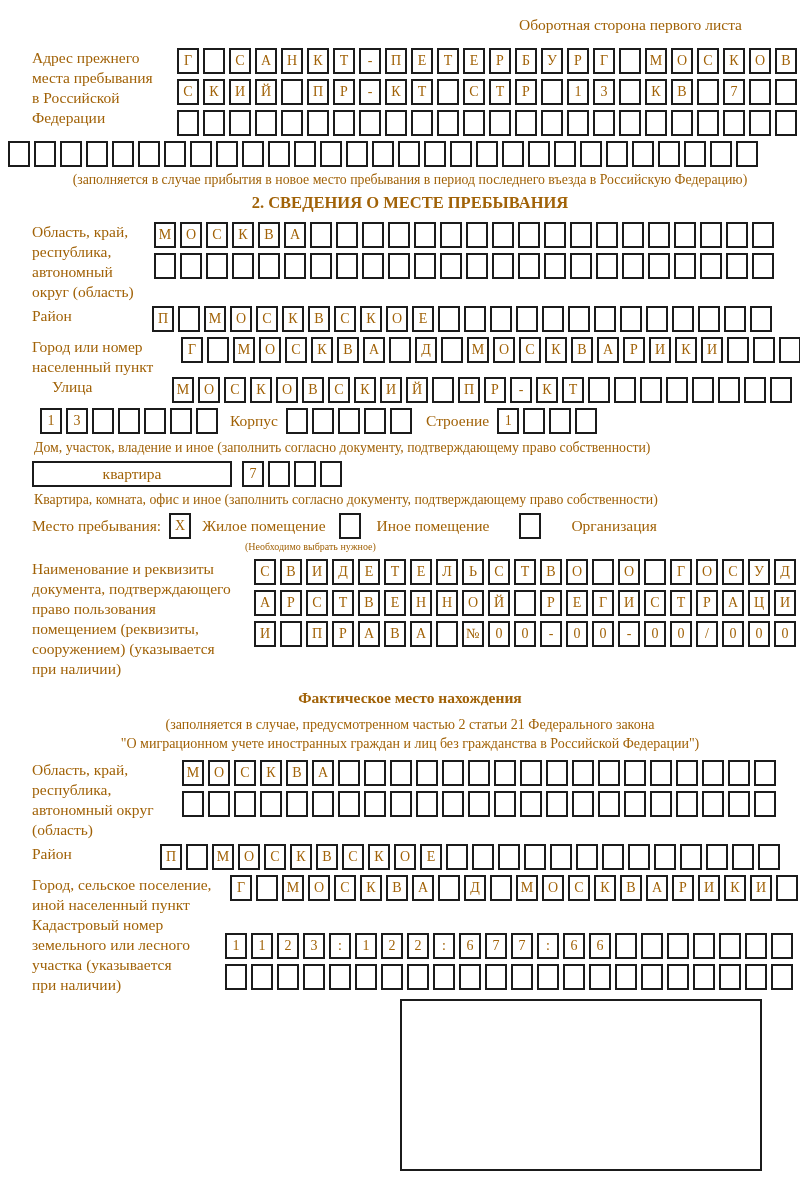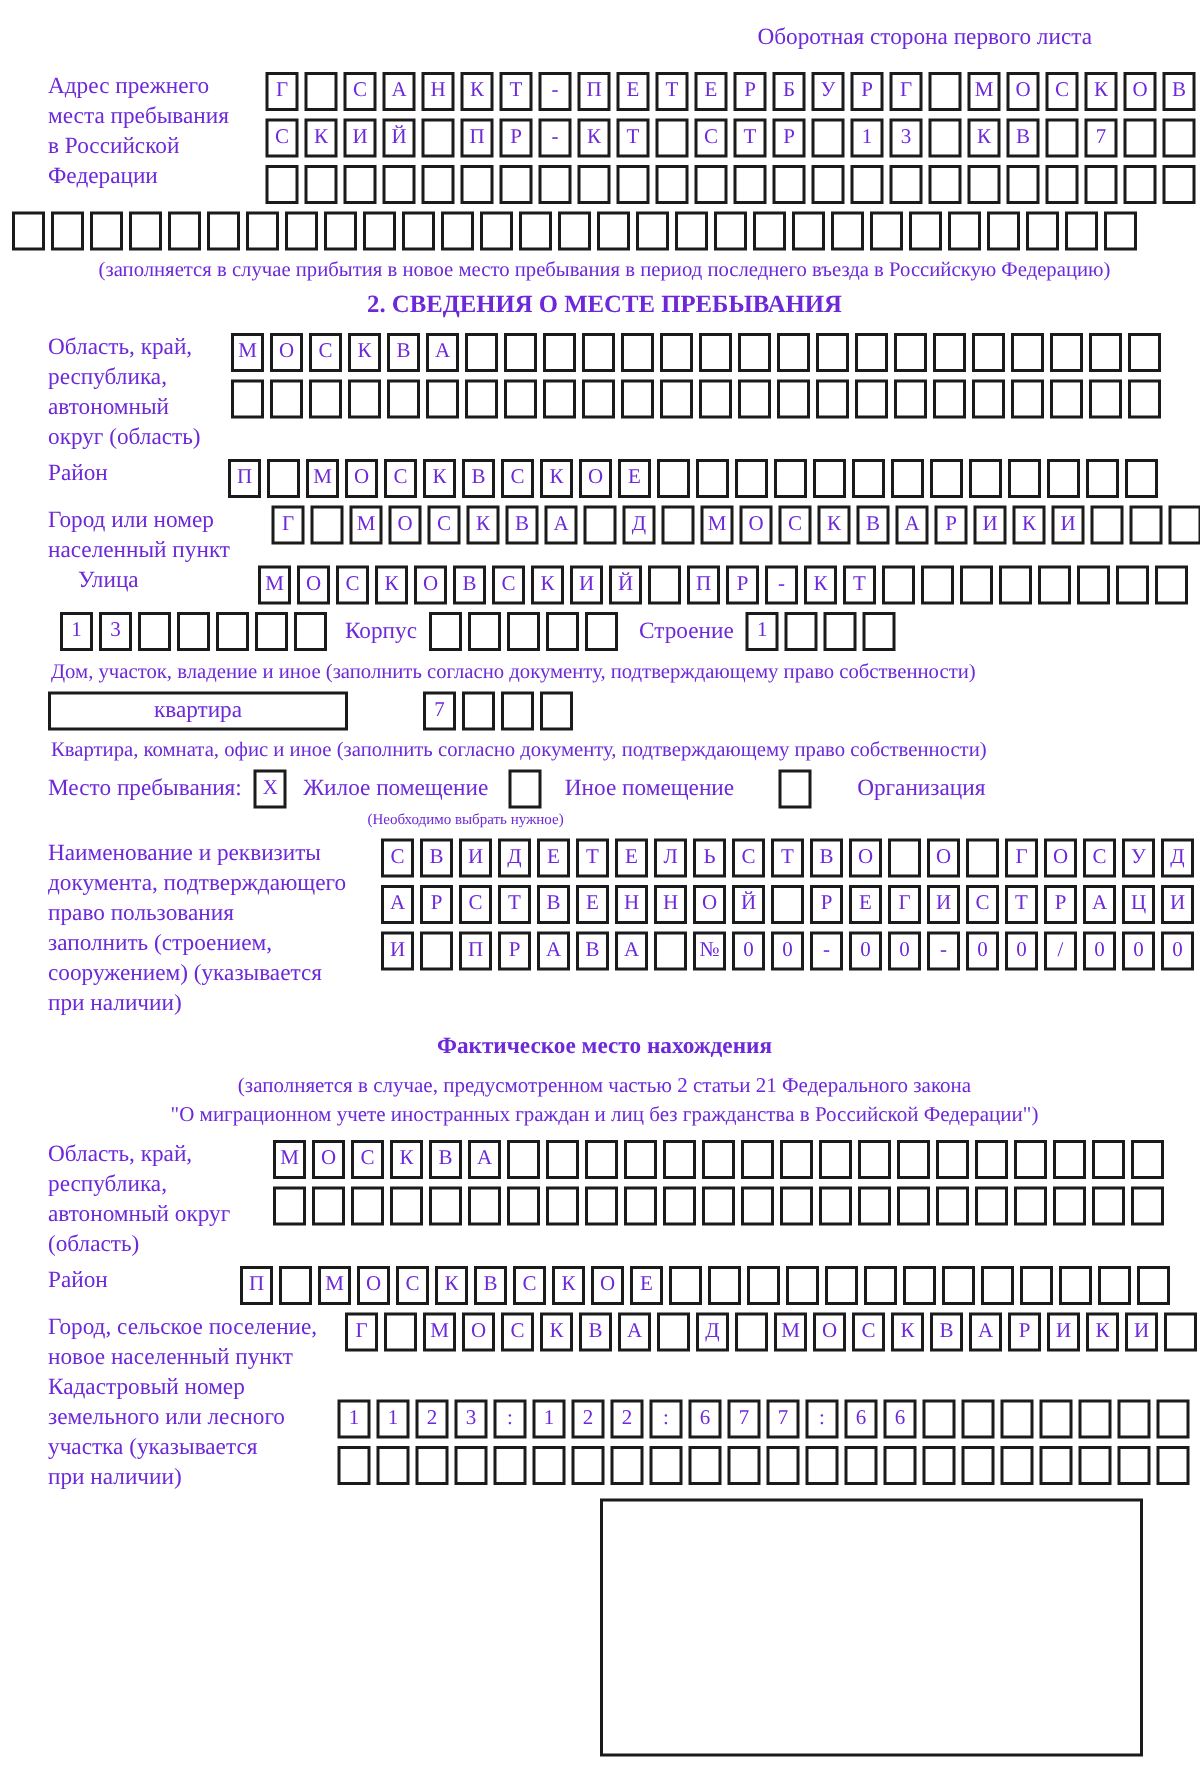--- a/index.html
+++ b/index.html
@@ -1,20 +1,20 @@
 <!DOCTYPE html>
 <html><head>
 <meta charset="utf-8">
 <style>
   html,body{margin:0;padding:0;background:#fff;}
   .page{
     position:relative;box-sizing:border-box;width:800px;height:1180px;
-    background:#fff;color:#6d28d9;overflow:hidden;
+    background:#fff;color:#a16207;overflow:hidden;
     font-family:"Liberation Serif","DejaVu Serif",serif;
-    padding:16px 14px 0 32px;
+    padding:16px 0 0 32px;
   }
   .hdr{font-size:15.5px;text-align:right;padding-right:58px;margin-bottom:14px;}
   .frow{display:flex;align-items:flex-start;}
   .lbl{font-size:15.5px;line-height:20px;white-space:pre-line;flex:0 0 auto;}
   .cellcol{display:flex;flex-direction:column;}
   .cells{display:flex;gap:4px;margin-bottom:5px;}
   .cell{
     flex:0 0 auto;box-sizing:border-box;width:22px;height:26px;
     border:2px solid #1b1b1b;font-size:14px;line-height:21px;text-align:center;
     font-family:"Liberation Serif","DejaVu Serif",serif;
@@ -337,21 +337,21 @@
     <div class="lbl" style="margin:0 8px 0 14px;">Строение</div>
     <div class="cells" style="margin:0;">
         <span class="cell">1</span>
         <span class="cell"></span>
         <span class="cell"></span>
         <span class="cell"></span>
       </div>
   </div>
   <div class="caption">Дом, участок, владение и иное (заполнить согласно документу, подтверждающему право собственности)</div>
 
-  <div class="frow" style="align-items:center;margin-bottom:4px;gap:40px;">
+  <div class="frow" style="align-items:center;margin-bottom:4px;">
     <div class="widebox" style="width:200px;">квартира</div>
     <div class="cells" style="margin:0 0 0 10px;">
         <span class="cell">7</span>
         <span class="cell"></span>
         <span class="cell"></span>
         <span class="cell"></span>
       </div>
   </div>
   <div class="caption">Квартира, комната, офис и иное (заполнить согласно документу, подтверждающему право собственности)</div>
 
@@ -363,21 +363,21 @@
     <span style="margin-left:16px;">Иное помещение</span>
     <span class="cell" style="margin-left:30px;"></span>
     <span style="margin-left:30px;">Организация</span>
   </div>
   <div class="subnote">(Необходимо выбрать нужное)</div>
 
   <div class="frow">
     <div class="lbl" style="width:222px;">Наименование и реквизиты
 документа, подтверждающего
 право пользования
-заполнить (строением,
+помещением (реквизиты,
 сооружением) (указывается
 при наличии)</div>
     <div class="cellcol">
       <div class="cells">
           <span class="cell">С</span>
           <span class="cell">В</span>
           <span class="cell">И</span>
           <span class="cell">Д</span>
           <span class="cell">Е</span>
           <span class="cell">Т</span>
@@ -534,21 +534,21 @@
         <span class="cell"></span>
         <span class="cell"></span>
         <span class="cell"></span>
         <span class="cell"></span>
         <span class="cell"></span>
       </div>
   </div>
 
   <div class="frow">
     <div class="lbl" style="width:198px;">Город, сельское поселение,
-новое населенный пункт</div>
+иной населенный пункт</div>
     <div class="cells">
         <span class="cell">Г</span>
         <span class="cell"></span>
         <span class="cell">М</span>
         <span class="cell">О</span>
         <span class="cell">С</span>
         <span class="cell">К</span>
         <span class="cell">В</span>
         <span class="cell">А</span>
         <span class="cell"></span>

